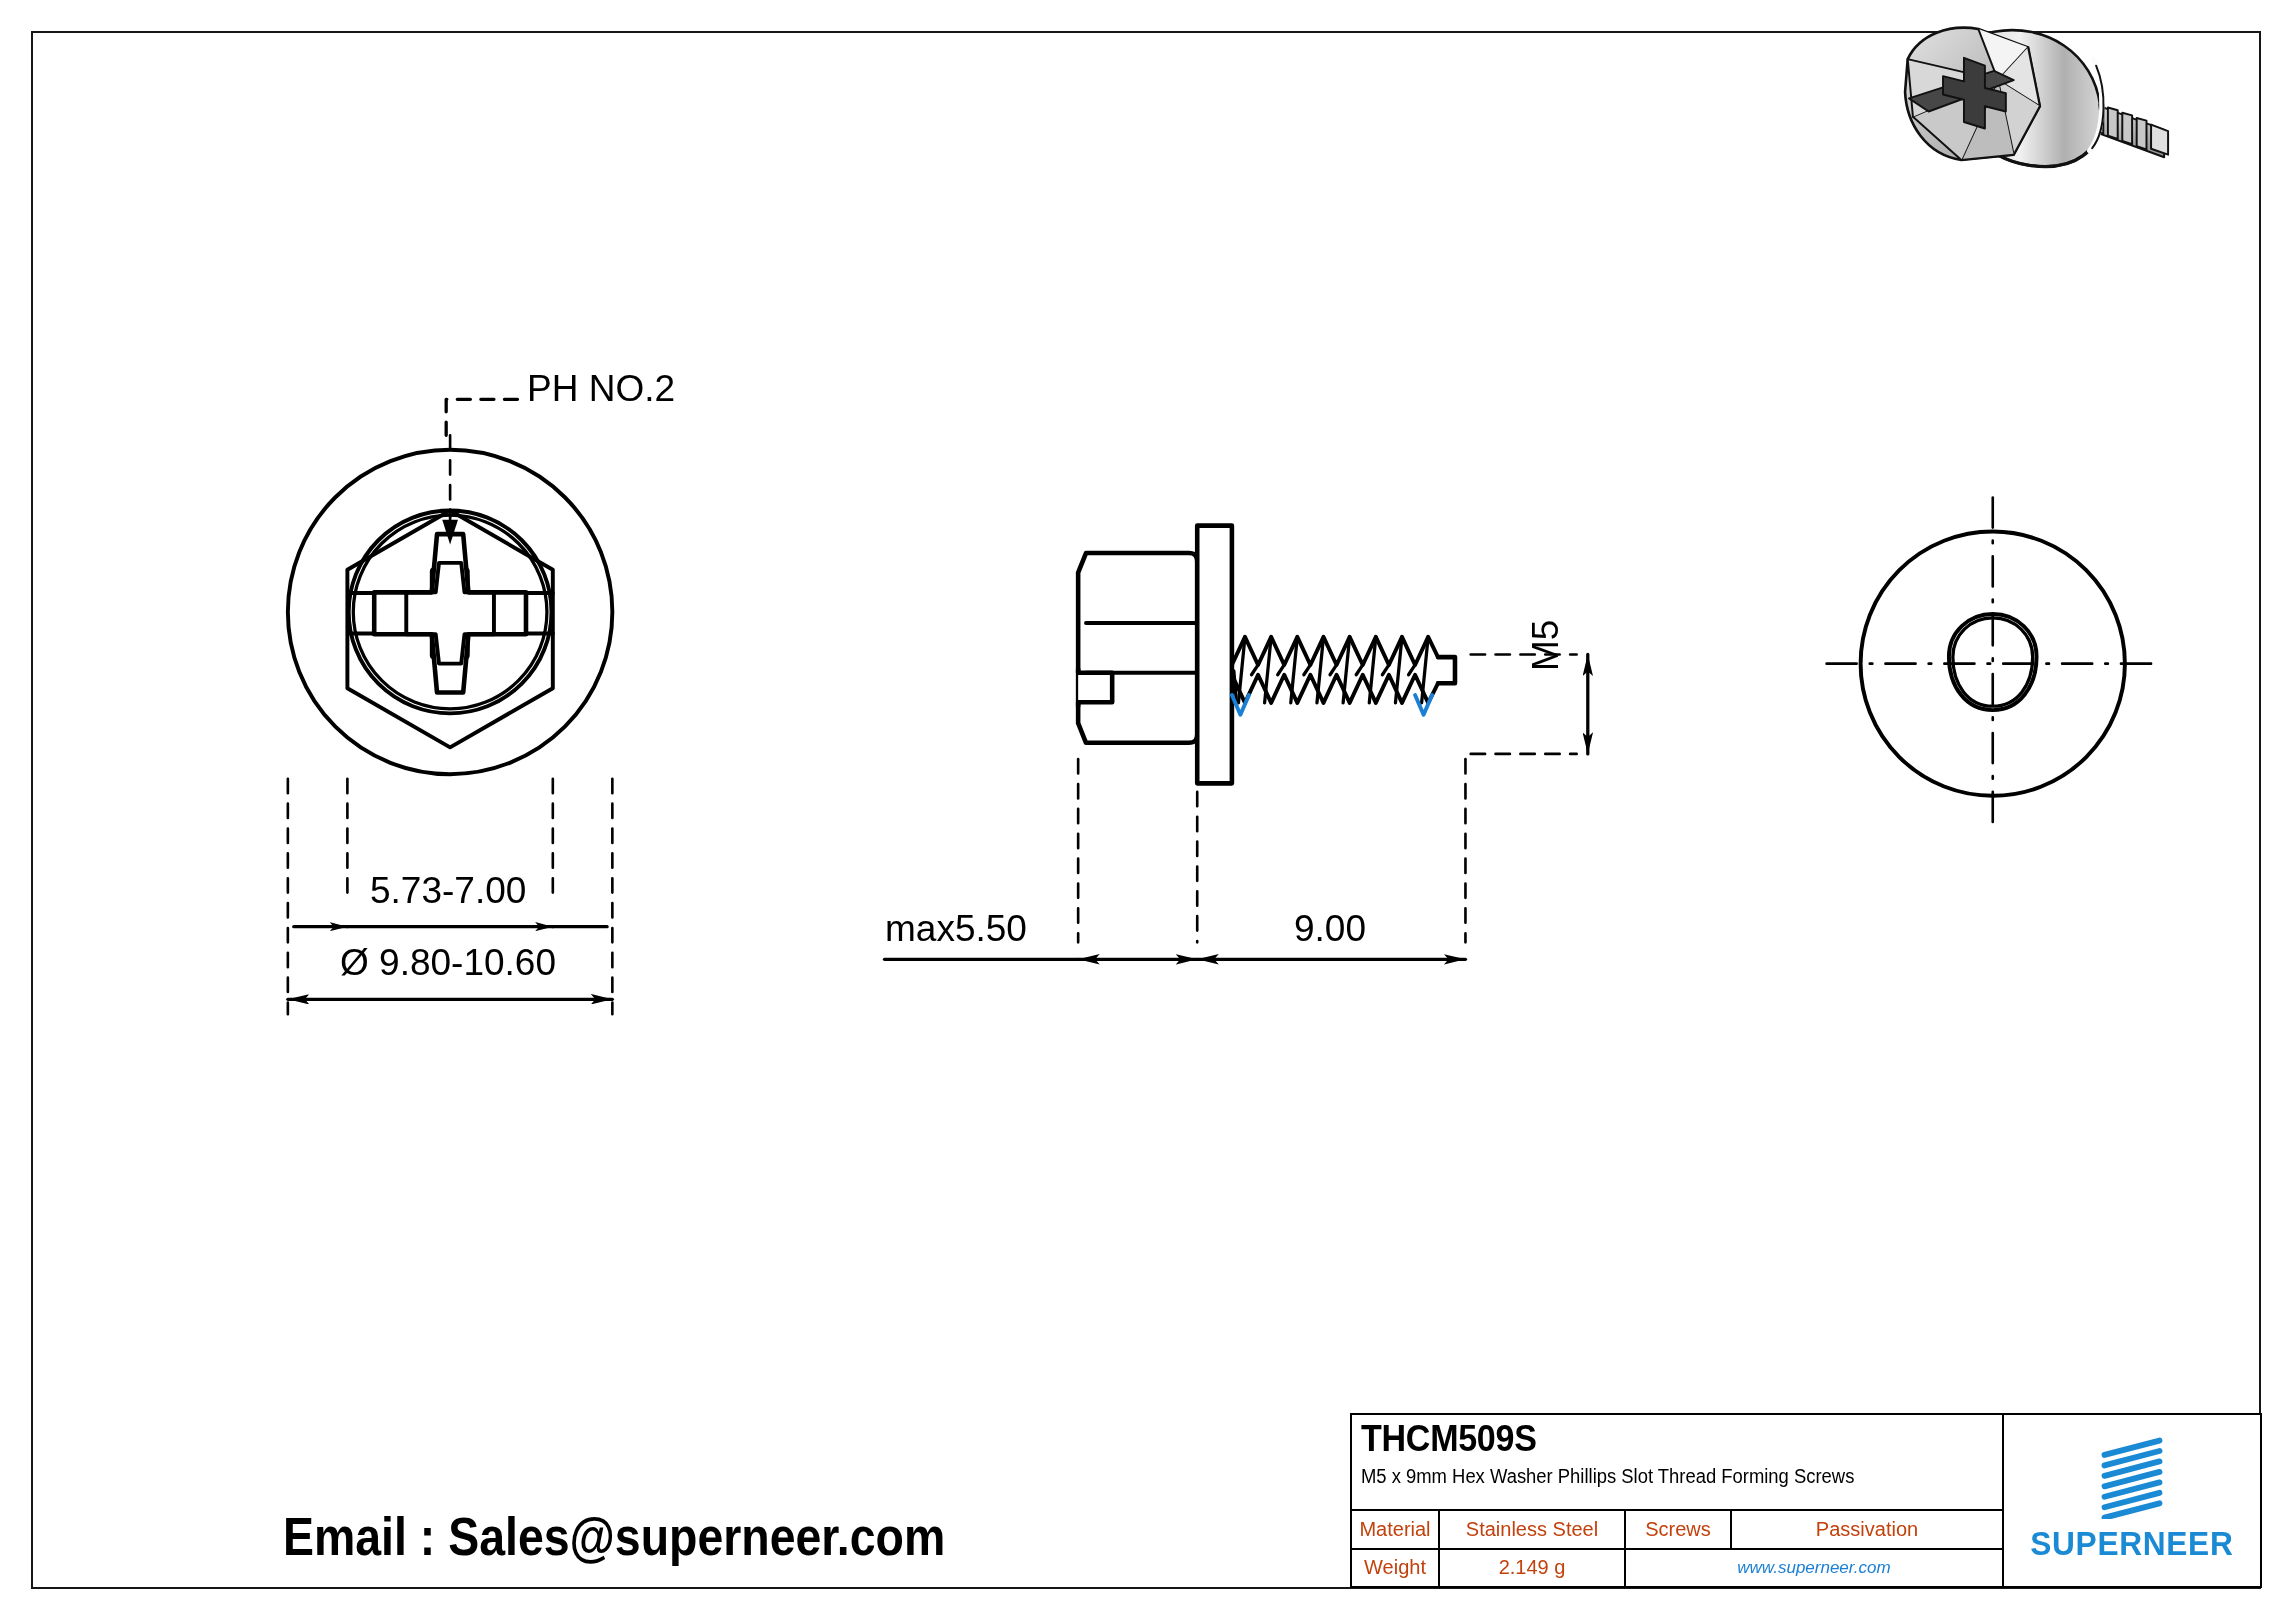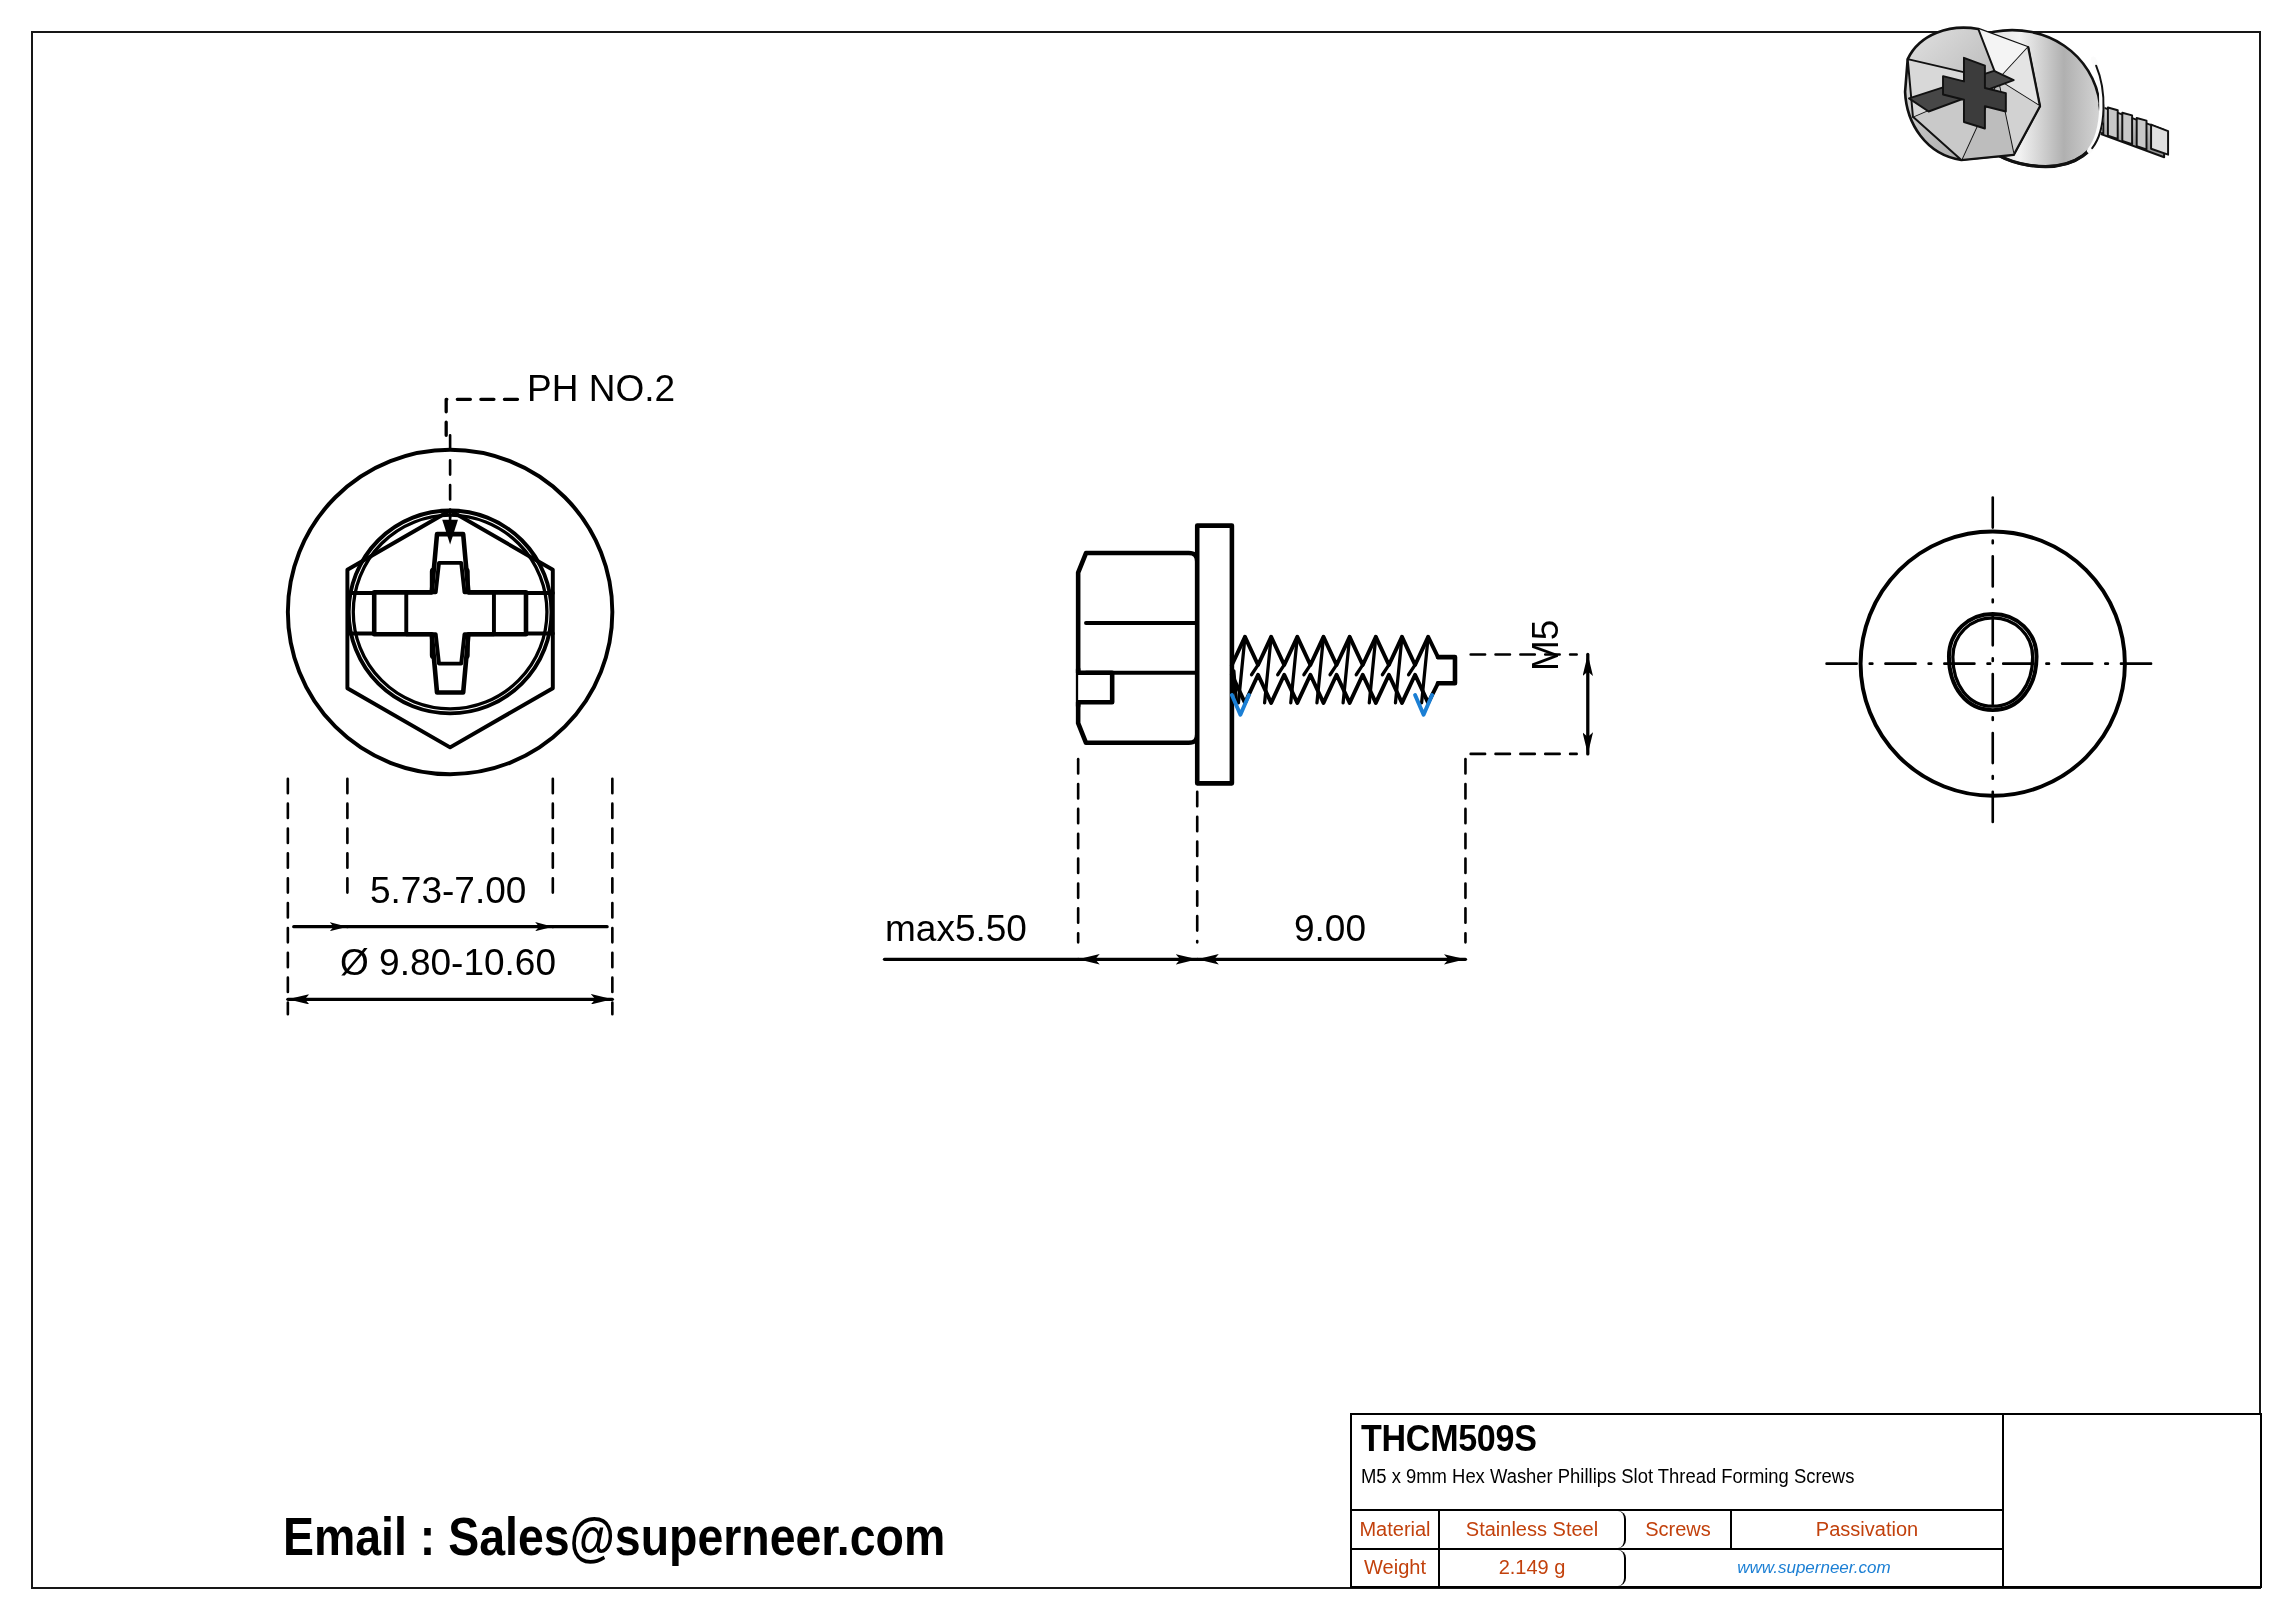--- a/index.html
+++ b/index.html
@@ -123,21 +123,21 @@
     align-items: center;
     justify-content: center;
     font-size: 20px;
     color: #c2410c;
     border-right: 2px solid #000000;
     white-space: nowrap;
     overflow: hidden;
   }
   .tb-cell:last-child { border-right: none; }
   .c-label  { width: 88px; }
-  .c-value1 { width: 186px; border-radius: 8px; }
+  .c-value1 { width: 186px; }
   .c-label2 { width: 106px; }
   .c-value2 { flex: 1; }
   .c-web {
     flex: 1;
     color: #1b7fd4;
     font-size: 17px;
     border-right: none;
     font-style: italic;
   }
   #tb-logo {
@@ -466,17 +466,33 @@
       </div>
 
       <div class="tb-row" id="tb-row-weight">
         <div class="tb-cell c-label">Weight</div>
         <div class="tb-cell c-value1">2.149 g</div>
         <div class="tb-cell c-web">www.superneer.com</div>
       </div>
 
     </div>
 
+    <div id="tb-logo">
+      <div id="logo-mark">
+        <svg viewBox="0 0 116 130" width="76" height="85">
+          <g stroke="#1b8ad4" stroke-width="9" stroke-linecap="round" fill="none">
+            <line x1="16" y1="32" x2="100" y2="10"></line>
+            <line x1="16" y1="48" x2="100" y2="26"></line>
+            <line x1="16" y1="64" x2="100" y2="42"></line>
+            <line x1="16" y1="80" x2="100" y2="58"></line>
+            <line x1="16" y1="96" x2="100" y2="74"></line>
+            <line x1="16" y1="112" x2="100" y2="90"></line>
+            <line x1="16" y1="128" x2="100" y2="106"></line>
+          </g>
+        </svg>
+      </div>
+      <div id="logo-word">SUPERNEER</div>
+    </div>
 
   </div>
 
 </div>
 
 
 </body></html>

